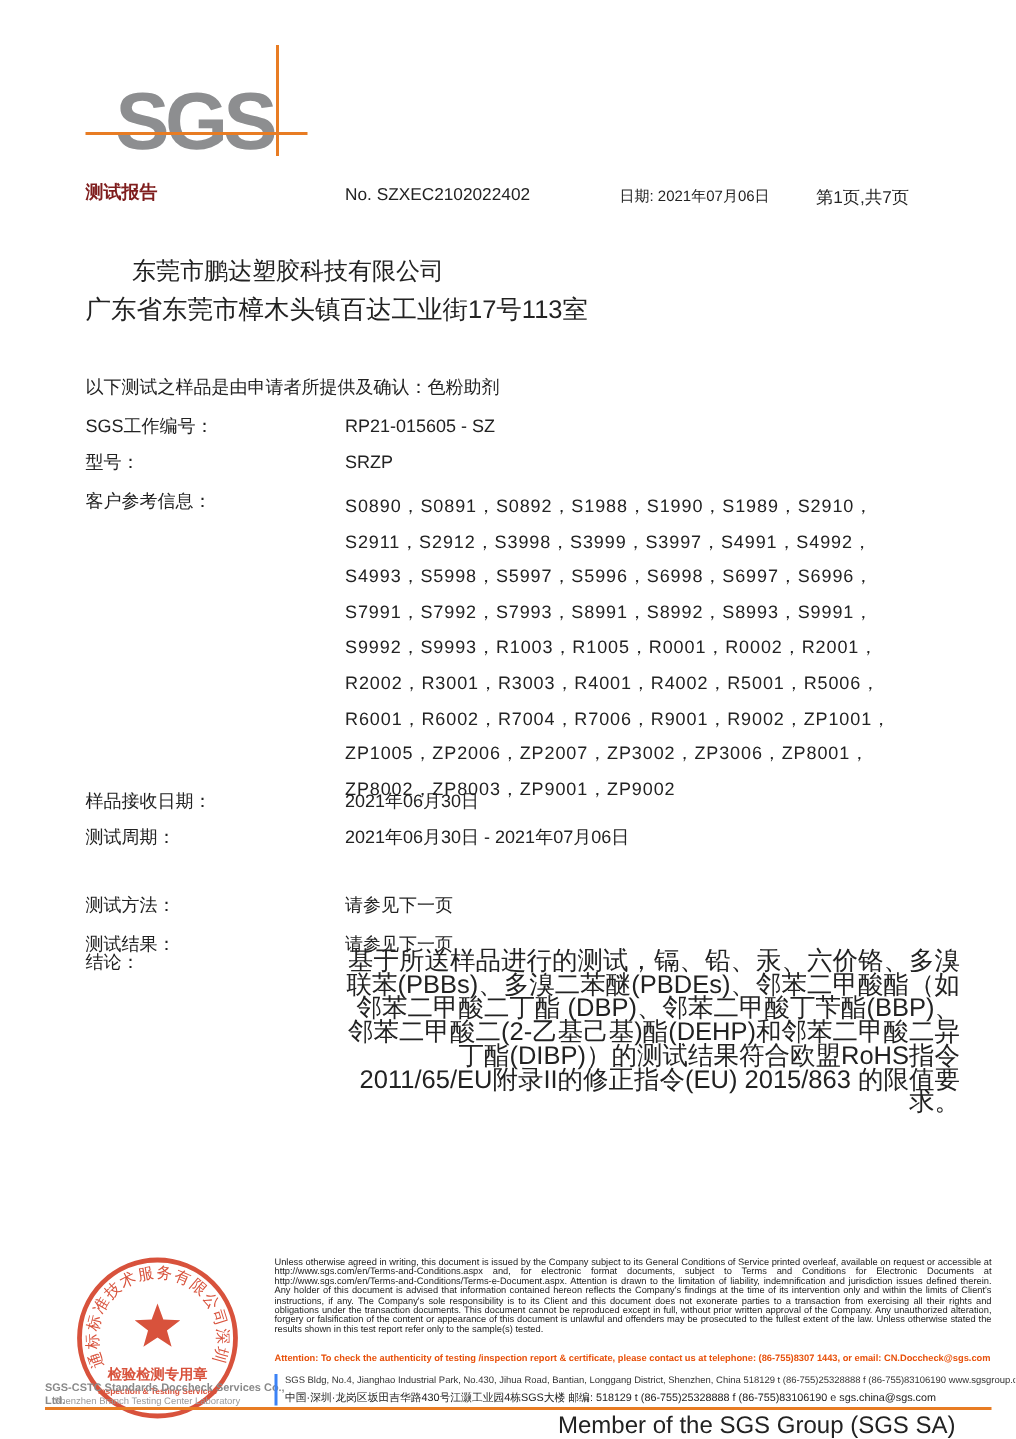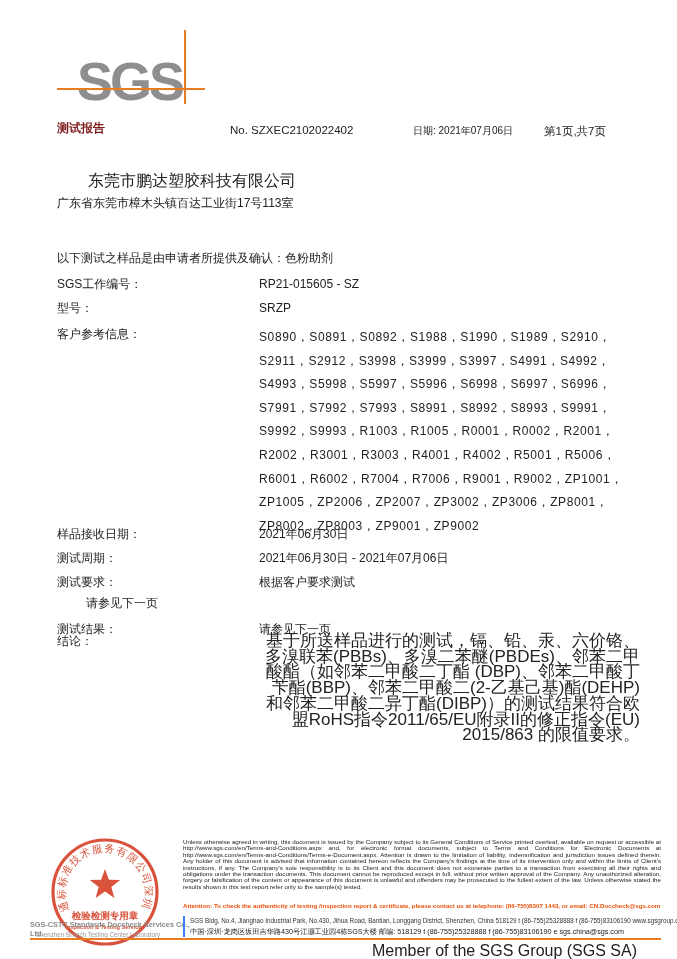--- a/index.html
+++ b/index.html
@@ -12,27 +12,27 @@
   .logo-hline{position:absolute;left:0;top:60px;width:148px;height:2px;background:#e87c23;}
   .logo-vline{position:absolute;left:127px;top:2px;width:2px;height:74px;background:#e87c23;}
 
   
   .doc-title{position:absolute;left:57px;top:120px;font-size:12px;font-weight:bold;color:#7f1d1d;}
   .report-no{position:absolute;left:230px;top:124px;font-size:11.5px;text-align:center;}
   .report-date{position:absolute;left:413px;top:124px;font-size:10px;}
   .report-page{position:absolute;left:544px;top:124px;font-size:11.5px;}
 
   .company{position:absolute;left:57px;top:171px;font-size:16px;margin-left:31px;}
-  .address{position:absolute;left:57px;top:195px;font-size:12px;}
+  .address{position:absolute;left:57px;top:195px;font-size:17px;}
 
   .intro{position:absolute;left:57px;top:250px;font-size:12px;}
 
   .row{position:absolute;left:57px;right:37px;display:flex;font-size:12px;line-height:16px;}
   .lab{width:173px;flex:none;}
-  .val{flex:1;margin-left:29px;}
+  .val{flex:1;}
   .refs .ref-line{line-height:23.6px;letter-spacing:0.6px;}
   .conclusion .val{font-size:17px;line-height:15.7px;text-align:right;}
 
   
   .stamp{position:absolute;left:38px;top:834px;width:135px;height:122px;opacity:0.92;}
   .seal-company{position:absolute;left:30px;top:921px;width:170px;font-size:7.3px;font-weight:bold;color:#8a8a8a;line-height:8.5px;}
   .seal-branch{position:absolute;left:36px;top:931px;width:170px;font-size:6.3px;color:#9a9a9a;line-height:7.5px;}
 
   .disclaimer{position:absolute;left:183px;top:839px;width:478px;font-size:6.2px;line-height:6.4px;text-align:justify;color:#1b1b1b;}
   .attention{position:absolute;left:183px;top:903px;width:478px;font-size:6.2px;line-height:6.3px;color:#e8500a;font-weight:bold;}
@@ -91,26 +91,23 @@
   <div class="row" style="top:526px">
     <span class="lab">样品接收日期：</span>
     <span class="val">2021年06月30日</span>
   </div>
 
   <div class="row" style="top:550px">
     <span class="lab">测试周期：</span>
     <span class="val">2021年06月30日 - 2021年07月06日</span>
   </div>
 
-  <div class="row" style="top:574px">
-    <span class="lab">测试要求：</span>
-    <span class="val">根据客户要求测试</span>
-  </div>
 
   <div class="row" style="top:595px">
+    <span class="lab">测试方法：</span>
     <span class="val">请参见下一页</span>
   </div>
 
   <div class="row" style="top:621px">
     <span class="lab">测试结果：</span>
     <span class="val">请参见下一页</span>
   </div>
 
   <div class="row conclusion" style="top:633px">
     <span class="lab">结论：</span>

